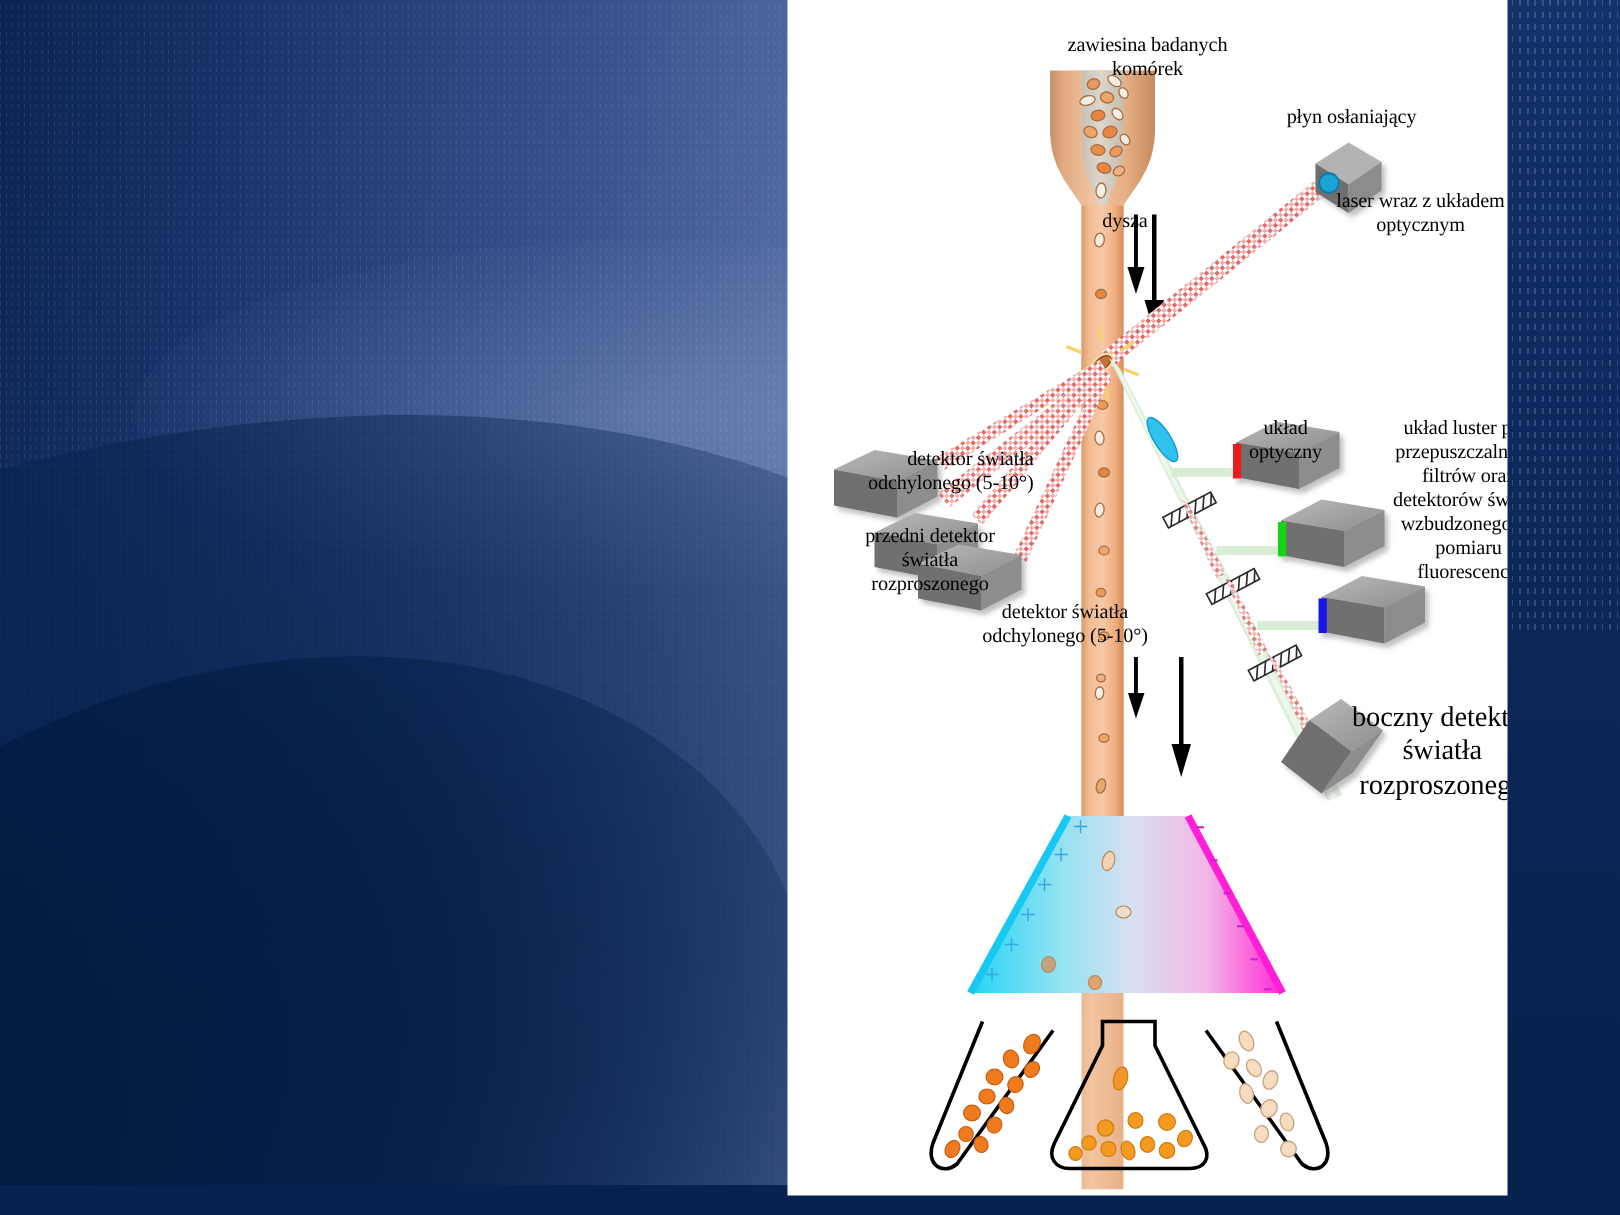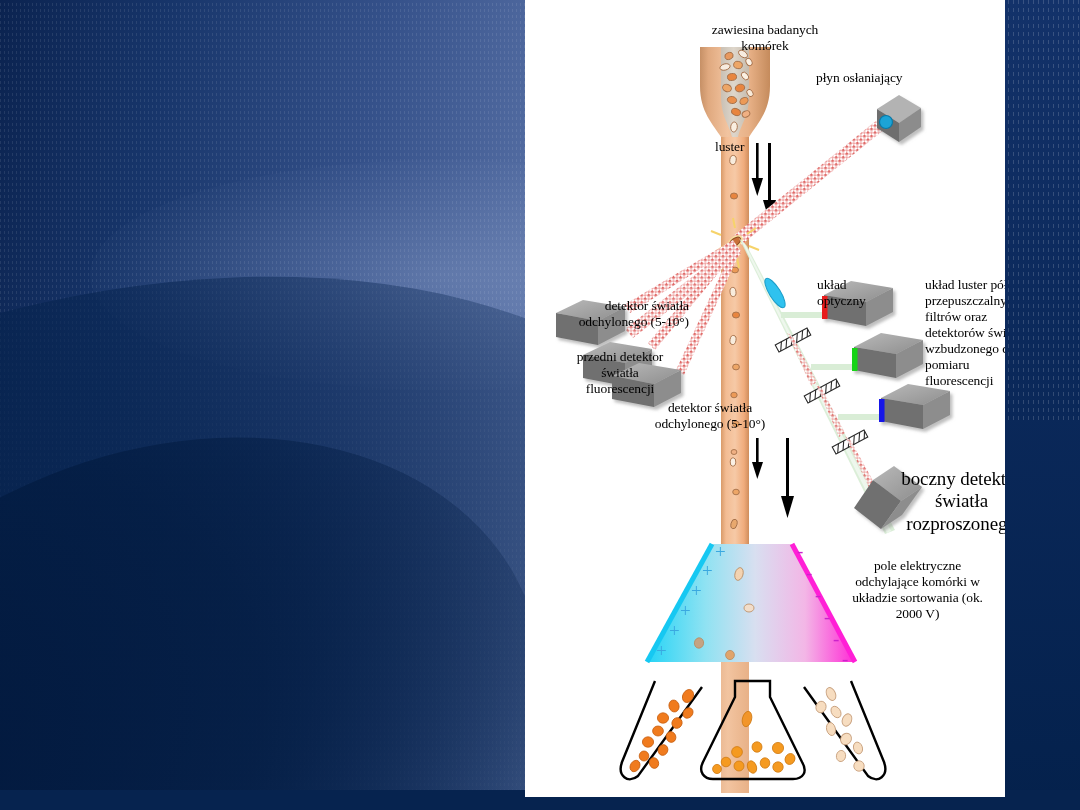--- a/index.html
+++ b/index.html
@@ -134,21 +134,21 @@
   .lbl {
     position: absolute;
     color: #000;
     font-family: "Liberation Serif", "DejaVu Serif", serif;
     line-height: 1.18;
     white-space: pre-line;
     letter-spacing: -0.1px;
   }
   .c  { text-align: center; }
   .r  { text-align: right; }
-  .l  { text-align: left; }
+  .l  { text-align: center; }
 </style>
 </head>
 <body>
 
 <div id="slide">
 
   <div class="bg-base"></div>
   <div class="bg-stripes"></div>
   <div class="bg-glow"></div>
   <div class="bg-swoosh-a"></div>
@@ -450,53 +450,51 @@
         <ellipse cx="316" cy="756" rx="4.6" ry="5.6" transform="rotate(10 316 756)"></ellipse>
         <ellipse cx="334" cy="766" rx="5.2" ry="5.2"></ellipse>
       </g>
     </svg>
 
     <div class="lbl c" style="left:160px; top:22px; width:160px; font-size:13.5px;">zawiesina badanych
 komórek</div>
 
     <div class="lbl l" style="left:291px; top:70px; width:170px; font-size:13.5px;">płyn osłaniający</div>
 
-    <div class="lbl l" style="left:190px; top:139px; width:70px; font-size:13.5px;">luster</div>
-
+    <div class="lbl l" style="left:190px; top:139px; width:70px; font-size:13.5px;">dysza</div>
+
+    <div class="lbl c" style="left:362px; top:126px; width:120px; font-size:13.5px;">laser wraz z układem
+optycznym</div>
 
 
     <div class="lbl r" style="left:-6px; top:298px; width:170px; font-size:13.5px;">detektor światła
 odchylonego (5-10°)</div>
 
     <div class="lbl c" style="left:20px; top:349px; width:150px; font-size:13.5px;">przedni detektor
 światła
-fluorescencji</div>
+rozproszonego</div>
 
     <div class="lbl c" style="left:105px; top:400px; width:160px; font-size:13.5px;">detektor światła
 odchylonego (5-10°)</div>
 
     <div class="lbl l" style="left:292px; top:277px; width:80px; font-size:13.5px;">układ
 optyczny</div>
 
     <div class="lbl l" style="left:400px; top:277px; width:108px; font-size:13.5px;">układ luster pół-
 przepuszczalnych,
 filtrów oraz
 detektorów światła
 wzbudzonego do
 pomiaru
 fluorescencji</div>
 
     <div class="lbl c" style="left:374px; top:468px; width:125px; font-size:19px;">boczny detektor
 światła
 rozproszonego</div>
 
-    <div class="lbl c" style="left:305px; top:558px; width:175px; font-size:13.5px;">pole elektryczne
-odchylające komórki w
-układzie sortowania (ok.
-2000 V)</div>
 
     <div>
       <div class="lbl" style="left:190px; top:541px; font-size:19px; color:#3aa8e0;">+</div>
       <div class="lbl" style="left:177px; top:560px; font-size:19px; color:#3aa8e0;">+</div>
       <div class="lbl" style="left:166px; top:580px; font-size:19px; color:#3aa8e0;">+</div>
       <div class="lbl" style="left:155px; top:600px; font-size:19px; color:#3aa8e0;">+</div>
       <div class="lbl" style="left:144px; top:620px; font-size:19px; color:#3aa8e0;">+</div>
       <div class="lbl" style="left:131px; top:640px; font-size:19px; color:#3aa8e0;">+</div>
     </div>
     <div>

